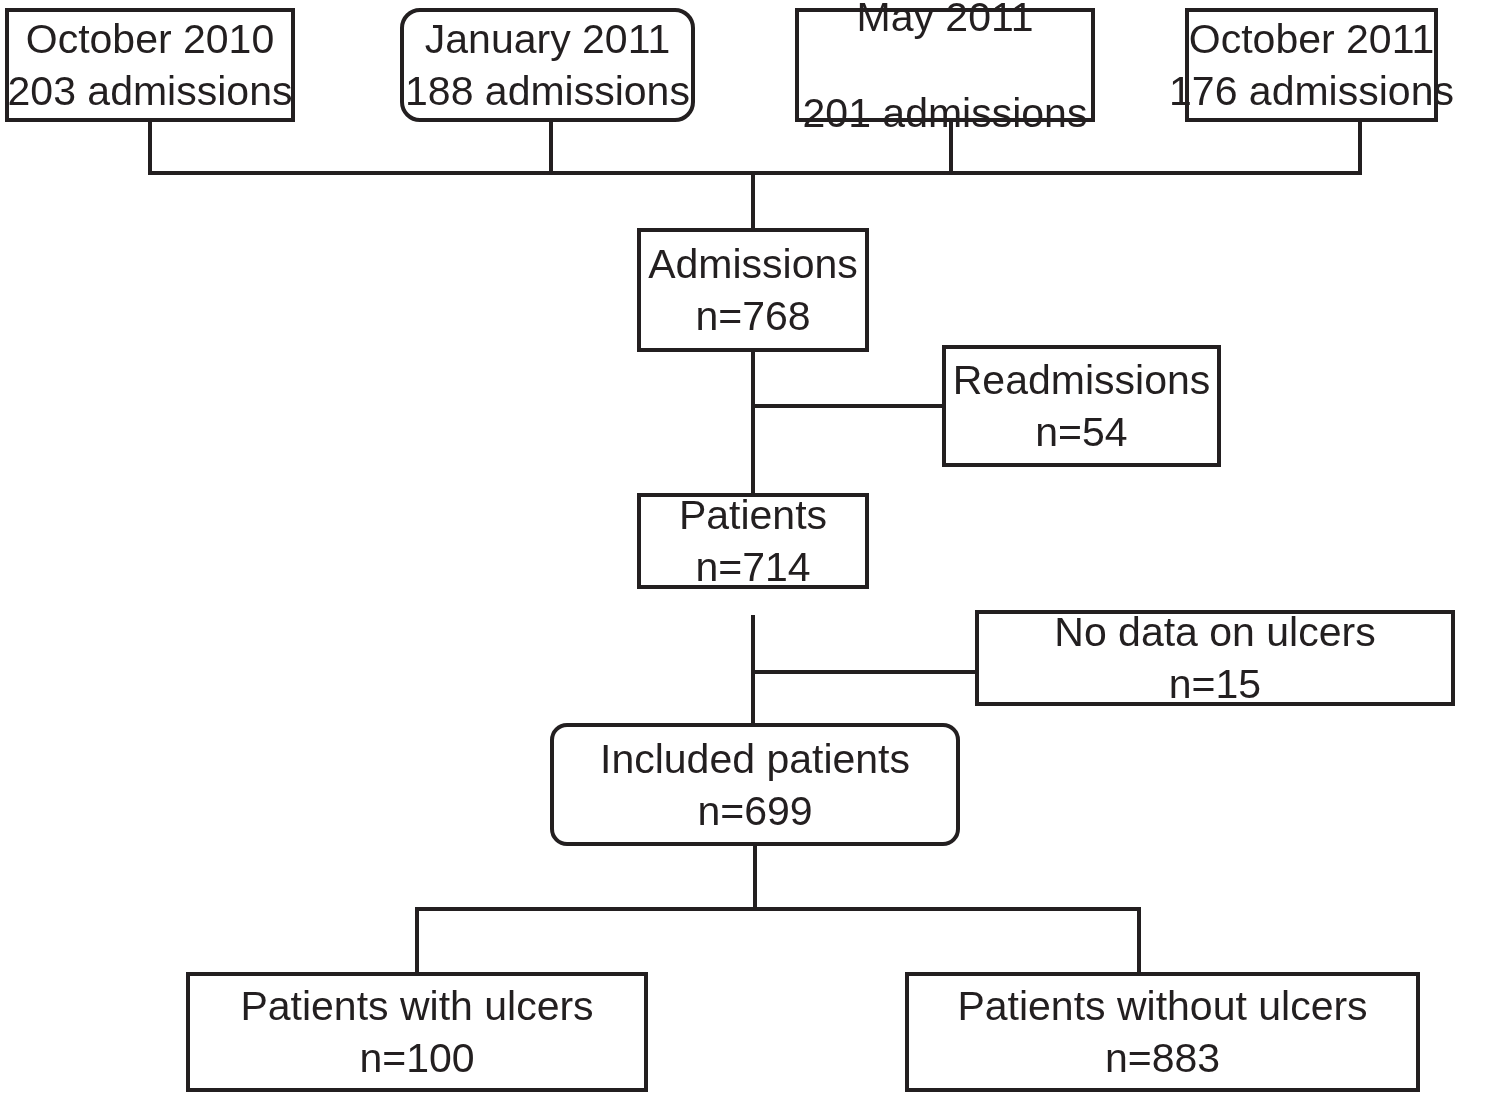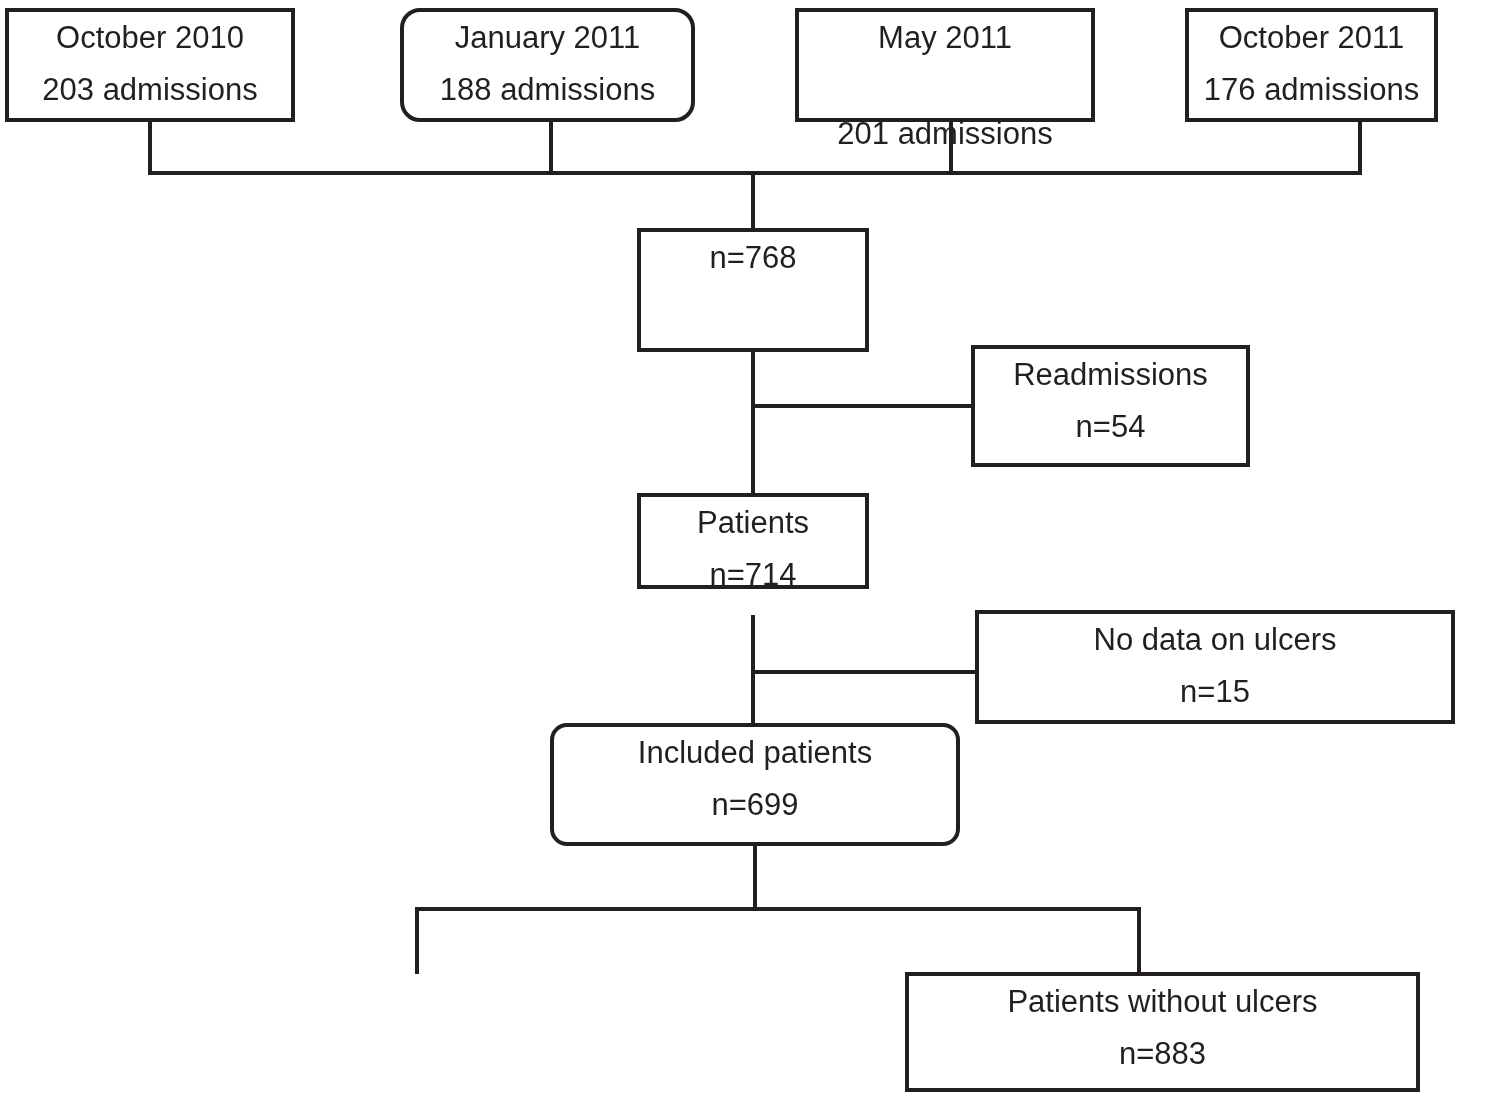--- a/index.html
+++ b/index.html
@@ -27,37 +27,38 @@
   }
 
   .node {
     position: absolute;
     box-sizing: border-box;
     border: 4px solid currentColor;
     background: var(--bg, #ffffff);
     display: flex;
     flex-direction: column;
     align-items: center;
+    justify-content: center;
     text-align: center;
-    font-size: 31px;
+    font-size: 41px;
     line-height: 52px;
     white-space: nowrap;
     color: var(--ink, #231f20);
   }
   .node span { display: block; }
 
   
   .n-cohort-0   { left: 5px;    top: 8px;   width: 290px; height: 114px; }
   .n-cohort-1   { left: 400px;  top: 8px;   width: 295px; height: 114px; border-radius: 20px; }
   .n-cohort-2   { left: 795px;  top: 8px;   width: 300px; height: 114px; gap: 44px; }
   .n-cohort-3   { left: 1185px; top: 8px;   width: 253px; height: 114px; }
   .n-admissions { left: 637px;  top: 228px; width: 232px; height: 124px; }
-  .n-readmissions { left: 971px; top: 345px; width: 279px; height: 122px; }
+  .n-readmissions { left: 942px; top: 345px; width: 279px; height: 122px; }
   .n-patients   { left: 637px;  top: 493px; width: 232px; height: 96px; }
-  .n-nodata     { left: 975px;  top: 610px; width: 480px; height: 114px; }
+  .n-nodata     { left: 975px;  top: 610px; width: 480px; height: 96px; }
   .n-included   { left: 550px;  top: 723px; width: 410px; height: 123px; border-radius: 17px; }
   .n-with       { left: 186px;  top: 972px; width: 462px; height: 120px; }
   .n-without    { left: 905px;  top: 972px; width: 515px; height: 120px; }
 </style>
 </head>
 <body>
 
 <div class="canvas" style="--ink: #231f20; --bg: #ffffff;">
 
   <svg class="connectors" viewBox="0 0 1488 1096" aria-hidden="true">
@@ -98,20 +99,21 @@
   <div class="node n-cohort-2">
     <span>May 2011</span>
     <span>201 admissions</span>
   </div>
   <div class="node n-cohort-3">
     <span>October 2011</span>
     <span>176 admissions</span>
   </div>
 
   <div class="node n-admissions">
+    <span>Admissions</span>
     <span>n=768</span>
   </div>
 
   <div class="node n-readmissions">
     <span>Readmissions</span>
     <span>n=54</span>
   </div>
 
   <div class="node n-patients">
     <span>Patients</span>
@@ -121,19 +123,23 @@
   <div class="node n-nodata">
     <span>No data on ulcers</span>
     <span>n=15</span>
   </div>
 
   <div class="node n-included">
     <span>Included patients</span>
     <span>n=699</span>
   </div>
 
+  <div class="node n-with">
+    <span>Patients with ulcers</span>
+    <span>n=100</span>
+  </div>
 
   <div class="node n-without">
     <span>Patients without ulcers</span>
     <span>n=883</span>
   </div>
 
 </div>
 
 </body></html>

